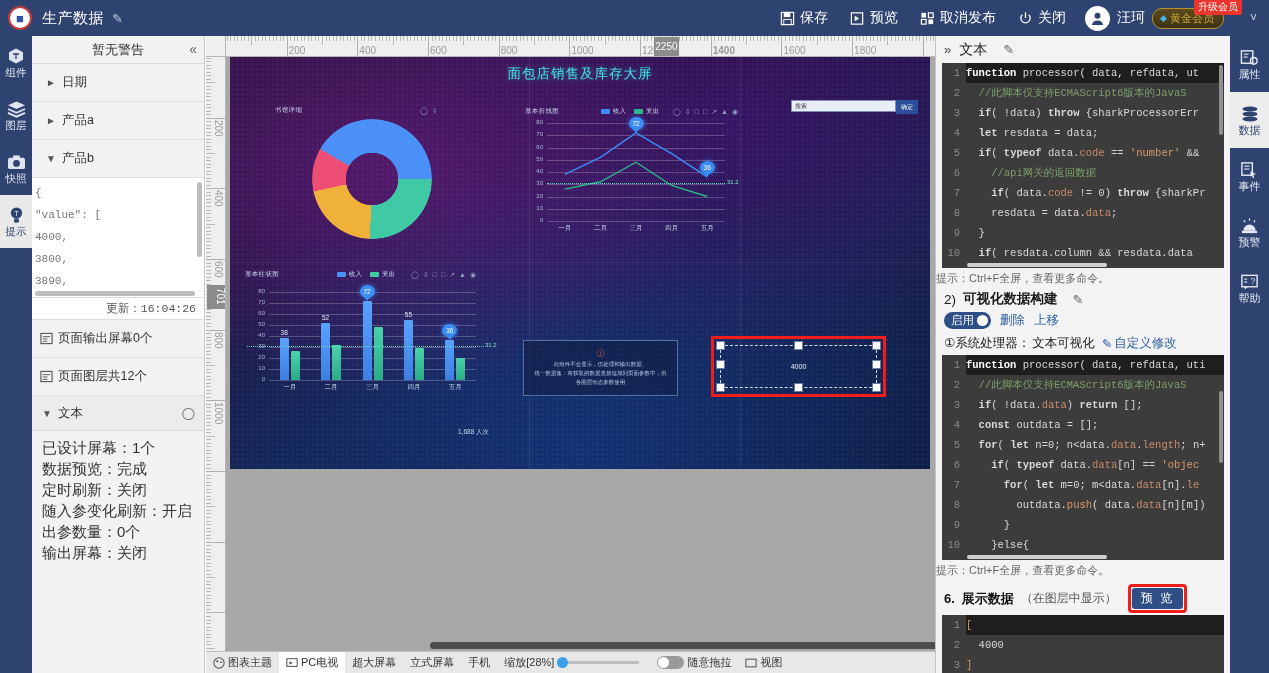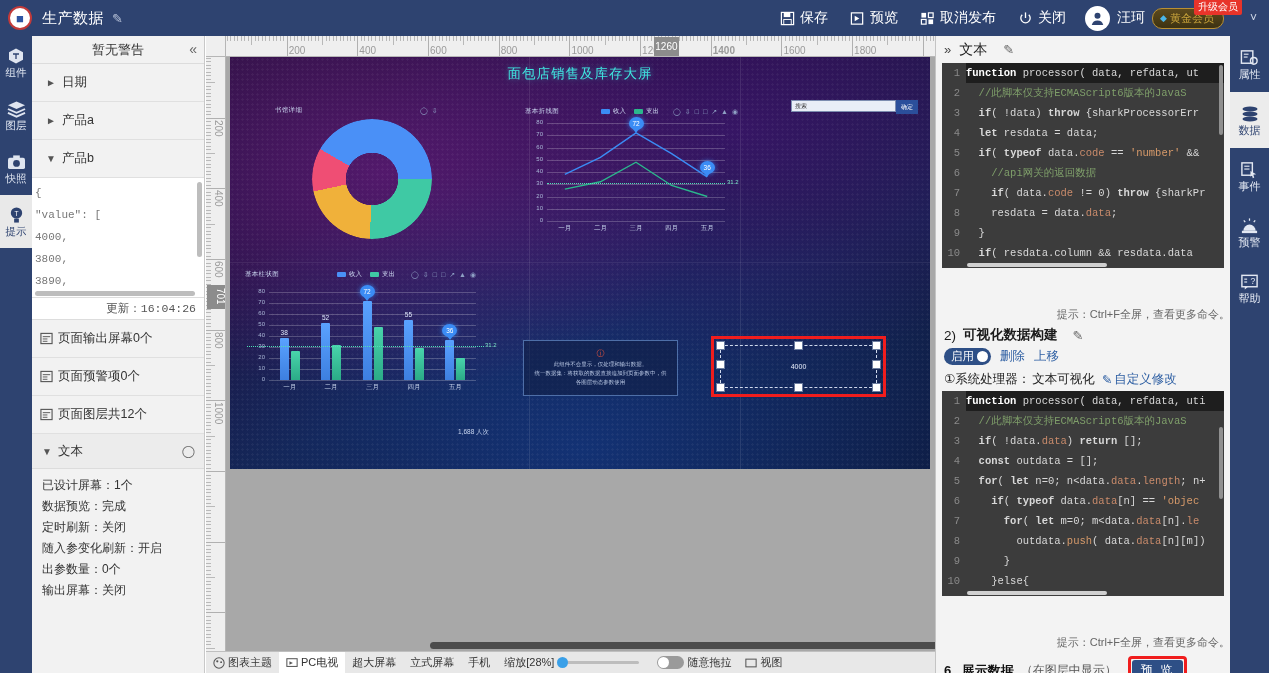--- a/index.html
+++ b/index.html
@@ -124,21 +124,21 @@
   }
   .sect-head {
     height: 35px; display: flex; align-items: center; padding: 0 10px;
     background: #ececec; border-bottom: 1px solid #dcdcdc; gap: 7px;
     position: relative; cursor: pointer;
   }
   .sect-expand {
     position: absolute; right: 9px; top: 10px; color: #6a6a6a; font-size: 12px;
   }
   .stat-list { padding: 6px 10px 0 10px; background: #f2f2f2; }
-  .stat-line { font-size: 12px; color: #333; line-height: 21px; }
+  .stat-line { font-size: 15px; color: #333; line-height: 21px; }
 
   
   .canvas-wrap {
     position: absolute; left: 206px; top: 36px; width: 729px; height: 637px;
     background: #a8a8a8; overflow: hidden;
   }
   .ruler-h {
     position: absolute; left: 20px; top: 0; right: 0; height: 21px;
     background: #efefef; border-bottom: 1px solid #b6b6b6; overflow: hidden;
   }
@@ -362,21 +362,21 @@
   .hl-line { background: #1e1e1e; }
   .code-vscroll {
     position: absolute; right: 1px; top: 2px; width: 4px; height: 70px;
     background: #909090; border-radius: 3px;
   }
   .code-hscroll {
     position: absolute; left: 25px; bottom: 1px; height: 4px; width: 140px;
     background: #d0d0d0; border-radius: 3px;
   }
   .hint {
-    font-size: 11px; color: #666; text-align: right; padding: 3px 0 2px 0; margin-top: 36px;
+    font-size: 11px; color: #666; text-align: left; padding: 3px 0 2px 0;
   }
   .rp-step {
     display: flex; align-items: center; gap: 7px; padding: 2px 8px;
     font-size: 13.5px; color: #1a1a1a;
   }
   .rp-step b { font-weight: bold; }
   .toggle-row {
     display: flex; align-items: center; gap: 9px; padding: 2px 8px 4px 8px;
     font-size: 12.5px;
   }
@@ -551,29 +551,20 @@
     </div>
 
     <div class="lp-row">
       <svg width="13" height="13" viewBox="0 0 14 14" class="ico-doc">
           <rect x="1" y="1.5" width="12" height="11" fill="none" stroke="#555" stroke-width="1.2"></rect>
           <line x1="3" y1="5" x2="11" y2="5" stroke="#555" stroke-width="1"></line>
           <line x1="3" y1="7.5" x2="8" y2="7.5" stroke="#555" stroke-width="1"></line>
           <line x1="3" y1="10" x2="8" y2="10" stroke="#555" stroke-width="1"></line>
         </svg>
       <span>页面输出屏幕0个</span>
-    </div>
-    <div class="lp-row">
-      <svg width="13" height="13" viewBox="0 0 14 14" class="ico-doc">
-          <rect x="1" y="1.5" width="12" height="11" fill="none" stroke="#555" stroke-width="1.2"></rect>
-          <line x1="3" y1="5" x2="11" y2="5" stroke="#555" stroke-width="1"></line>
-          <line x1="3" y1="7.5" x2="8" y2="7.5" stroke="#555" stroke-width="1"></line>
-          <line x1="3" y1="10" x2="8" y2="10" stroke="#555" stroke-width="1"></line>
-        </svg>
-      <span>页面预警项0个</span>
     </div>
     <div class="lp-row">
       <svg width="13" height="13" viewBox="0 0 14 14" class="ico-doc">
           <rect x="1" y="1.5" width="12" height="11" fill="none" stroke="#555" stroke-width="1.2"></rect>
           <line x1="3" y1="5" x2="11" y2="5" stroke="#555" stroke-width="1"></line>
           <line x1="3" y1="7.5" x2="8" y2="7.5" stroke="#555" stroke-width="1"></line>
           <line x1="3" y1="10" x2="8" y2="10" stroke="#555" stroke-width="1"></line>
         </svg>
       <span>页面图层共12个</span>
     </div>
@@ -800,21 +791,21 @@
         <div class="rh-tick" style="left: 707.402px; height: 5px; background: rgb(185, 185, 185);"></div>
         <div class="rh-lbl" style="left: 62.68px;">200</div>
         <div class="rh-lbl" style="left: 133.36px;">400</div>
         <div class="rh-lbl" style="left: 204.04px;">600</div>
         <div class="rh-lbl" style="left: 274.72px;">800</div>
         <div class="rh-lbl" style="left: 345.4px;">1000</div>
         <div class="rh-lbl" style="left: 416.08px;">1200</div>
         <div class="rh-lbl" style="left: 486.76px; font-weight: bold;">1400</div>
         <div class="rh-lbl" style="left: 557.44px;">1600</div>
         <div class="rh-lbl" style="left: 628.12px;">1800</div>
-        <div class="rh-marker" style="left: 428.284px;">1260</div>
+        <div class="rh-marker" style="left: 428.284px;">2250</div>
       </div>
     <div class="ruler-v" id="rulerV">
         <div class="rv-tick" style="top: 0.602px; width: 5px; background: rgb(185, 185, 185);"></div>
         <div class="rv-tick" style="top: 4.136px; width: 5px; background: rgb(185, 185, 185);"></div>
         <div class="rv-tick" style="top: 7.67px; width: 5px; background: rgb(185, 185, 185);"></div>
         <div class="rv-tick" style="top: 11.204px; width: 5px; background: rgb(185, 185, 185);"></div>
         <div class="rv-tick" style="top: 14.738px; width: 5px; background: rgb(185, 185, 185);"></div>
         <div class="rv-tick" style="top: 18.272px; width: 5px; background: rgb(185, 185, 185);"></div>
         <div class="rv-tick" style="top: 21.806px; width: 5px; background: rgb(185, 185, 185);"></div>
         <div class="rv-tick" style="top: 25.34px; width: 9px; background: rgb(185, 185, 185);"></div>

